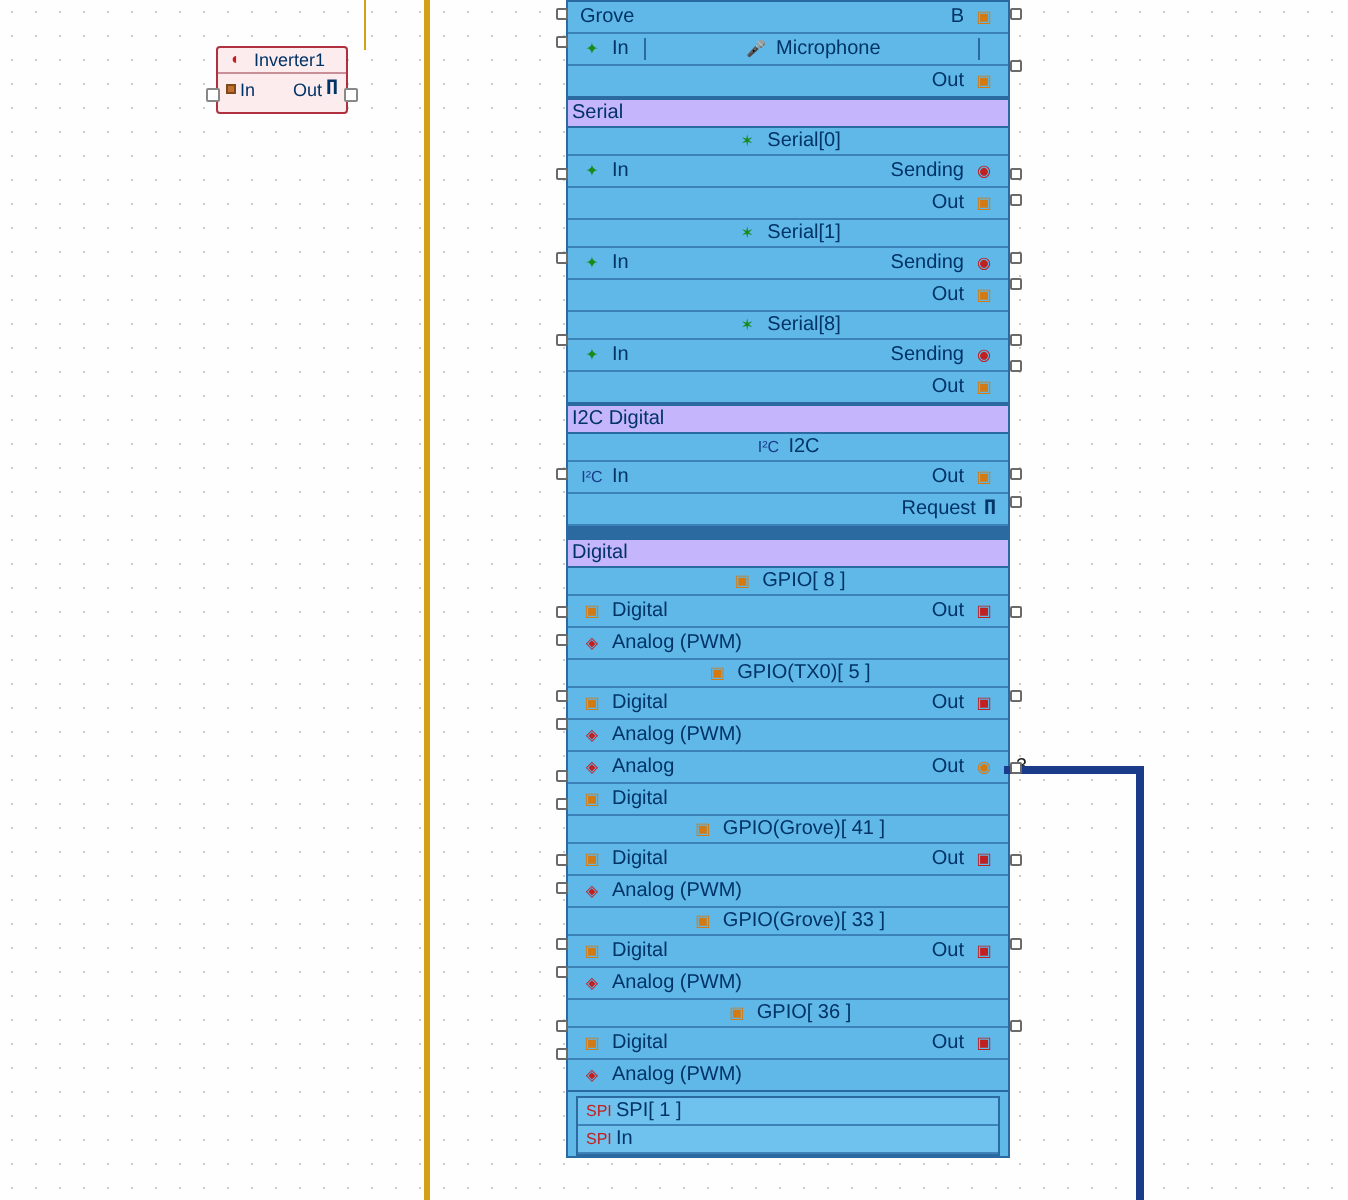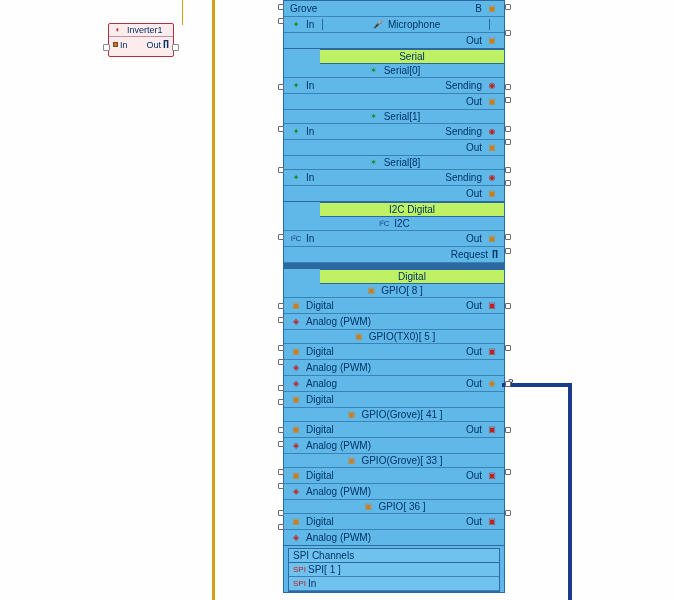--- a/index.html
+++ b/index.html
@@ -47,27 +47,25 @@
 
   .device {
     position: absolute;
     left: 283px; top: 0;
     width: 222px;
     background: #5fb8e8;
     border: 1px solid #2a6aa0;
     font-size: 10px;
   }
   .section-head {
-    background: #bef264;
-    text-align: center;
+    background: #c4b5fd;
     border-top: 1px solid #2a6aa0;
     border-bottom: 1px solid #2a6aa0;
     padding: 1px 2px;
     font-size: 10px;
-    margin-left: 36px;
   }
   .sub-head {
     background: #5fb8e8;
     text-align: center;
     border-bottom: 1px solid #3a82b8;
     padding: 1px 2px;
     font-size: 10px;
   }
   .row {
     display: flex; justify-content: space-between; align-items: center;
@@ -384,21 +382,20 @@
         <div class="left">
           <span class="mini-icon ic-red">◈</span>
           <span>Analog (PWM)</span>
         </div>
         <div class="right"></div>
       </div>
   </div>
 
   <div class="block">
     <div class="spi-box">
-      <div class="spi-row" style="border-bottom:1px solid #2a6aa0">SPI Channels</div>
       <div class="spi-row">
           <span class="mini-icon ic-red">SPI</span>
           <span>SPI[ 1 ]</span>
         </div>
       <div class="spi-row">
           <span class="mini-icon ic-red">SPI</span>
           <span>In</span>
         </div>
 
     </div>

